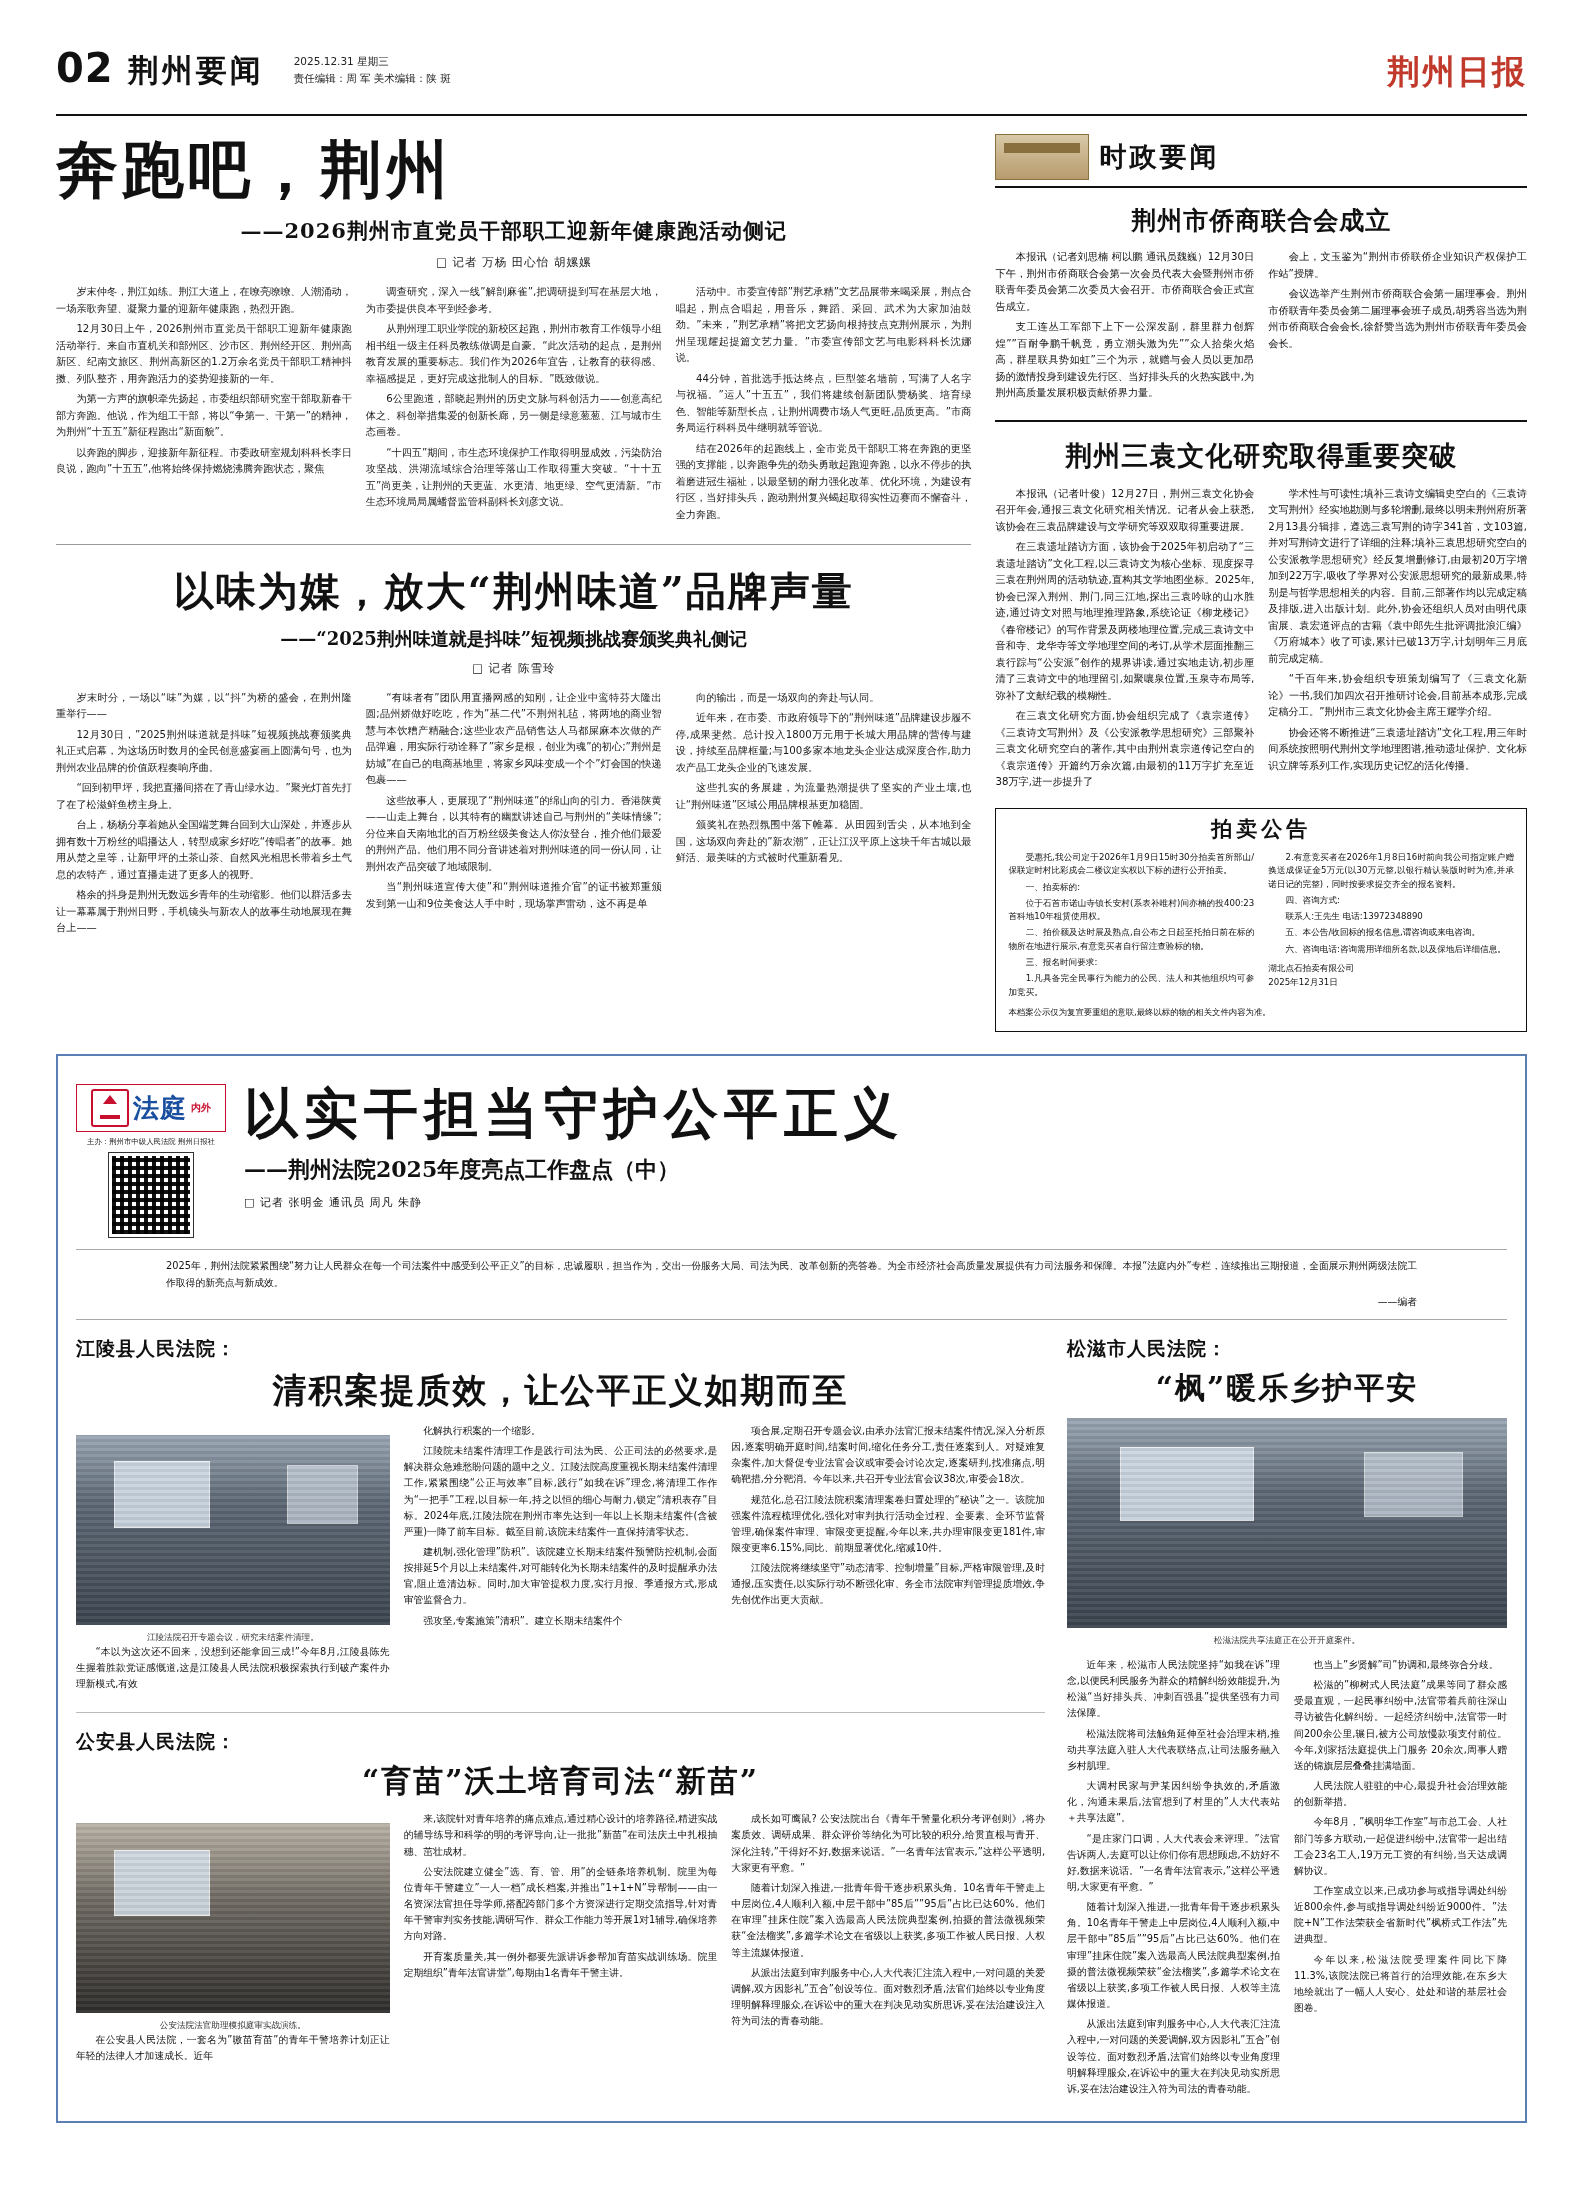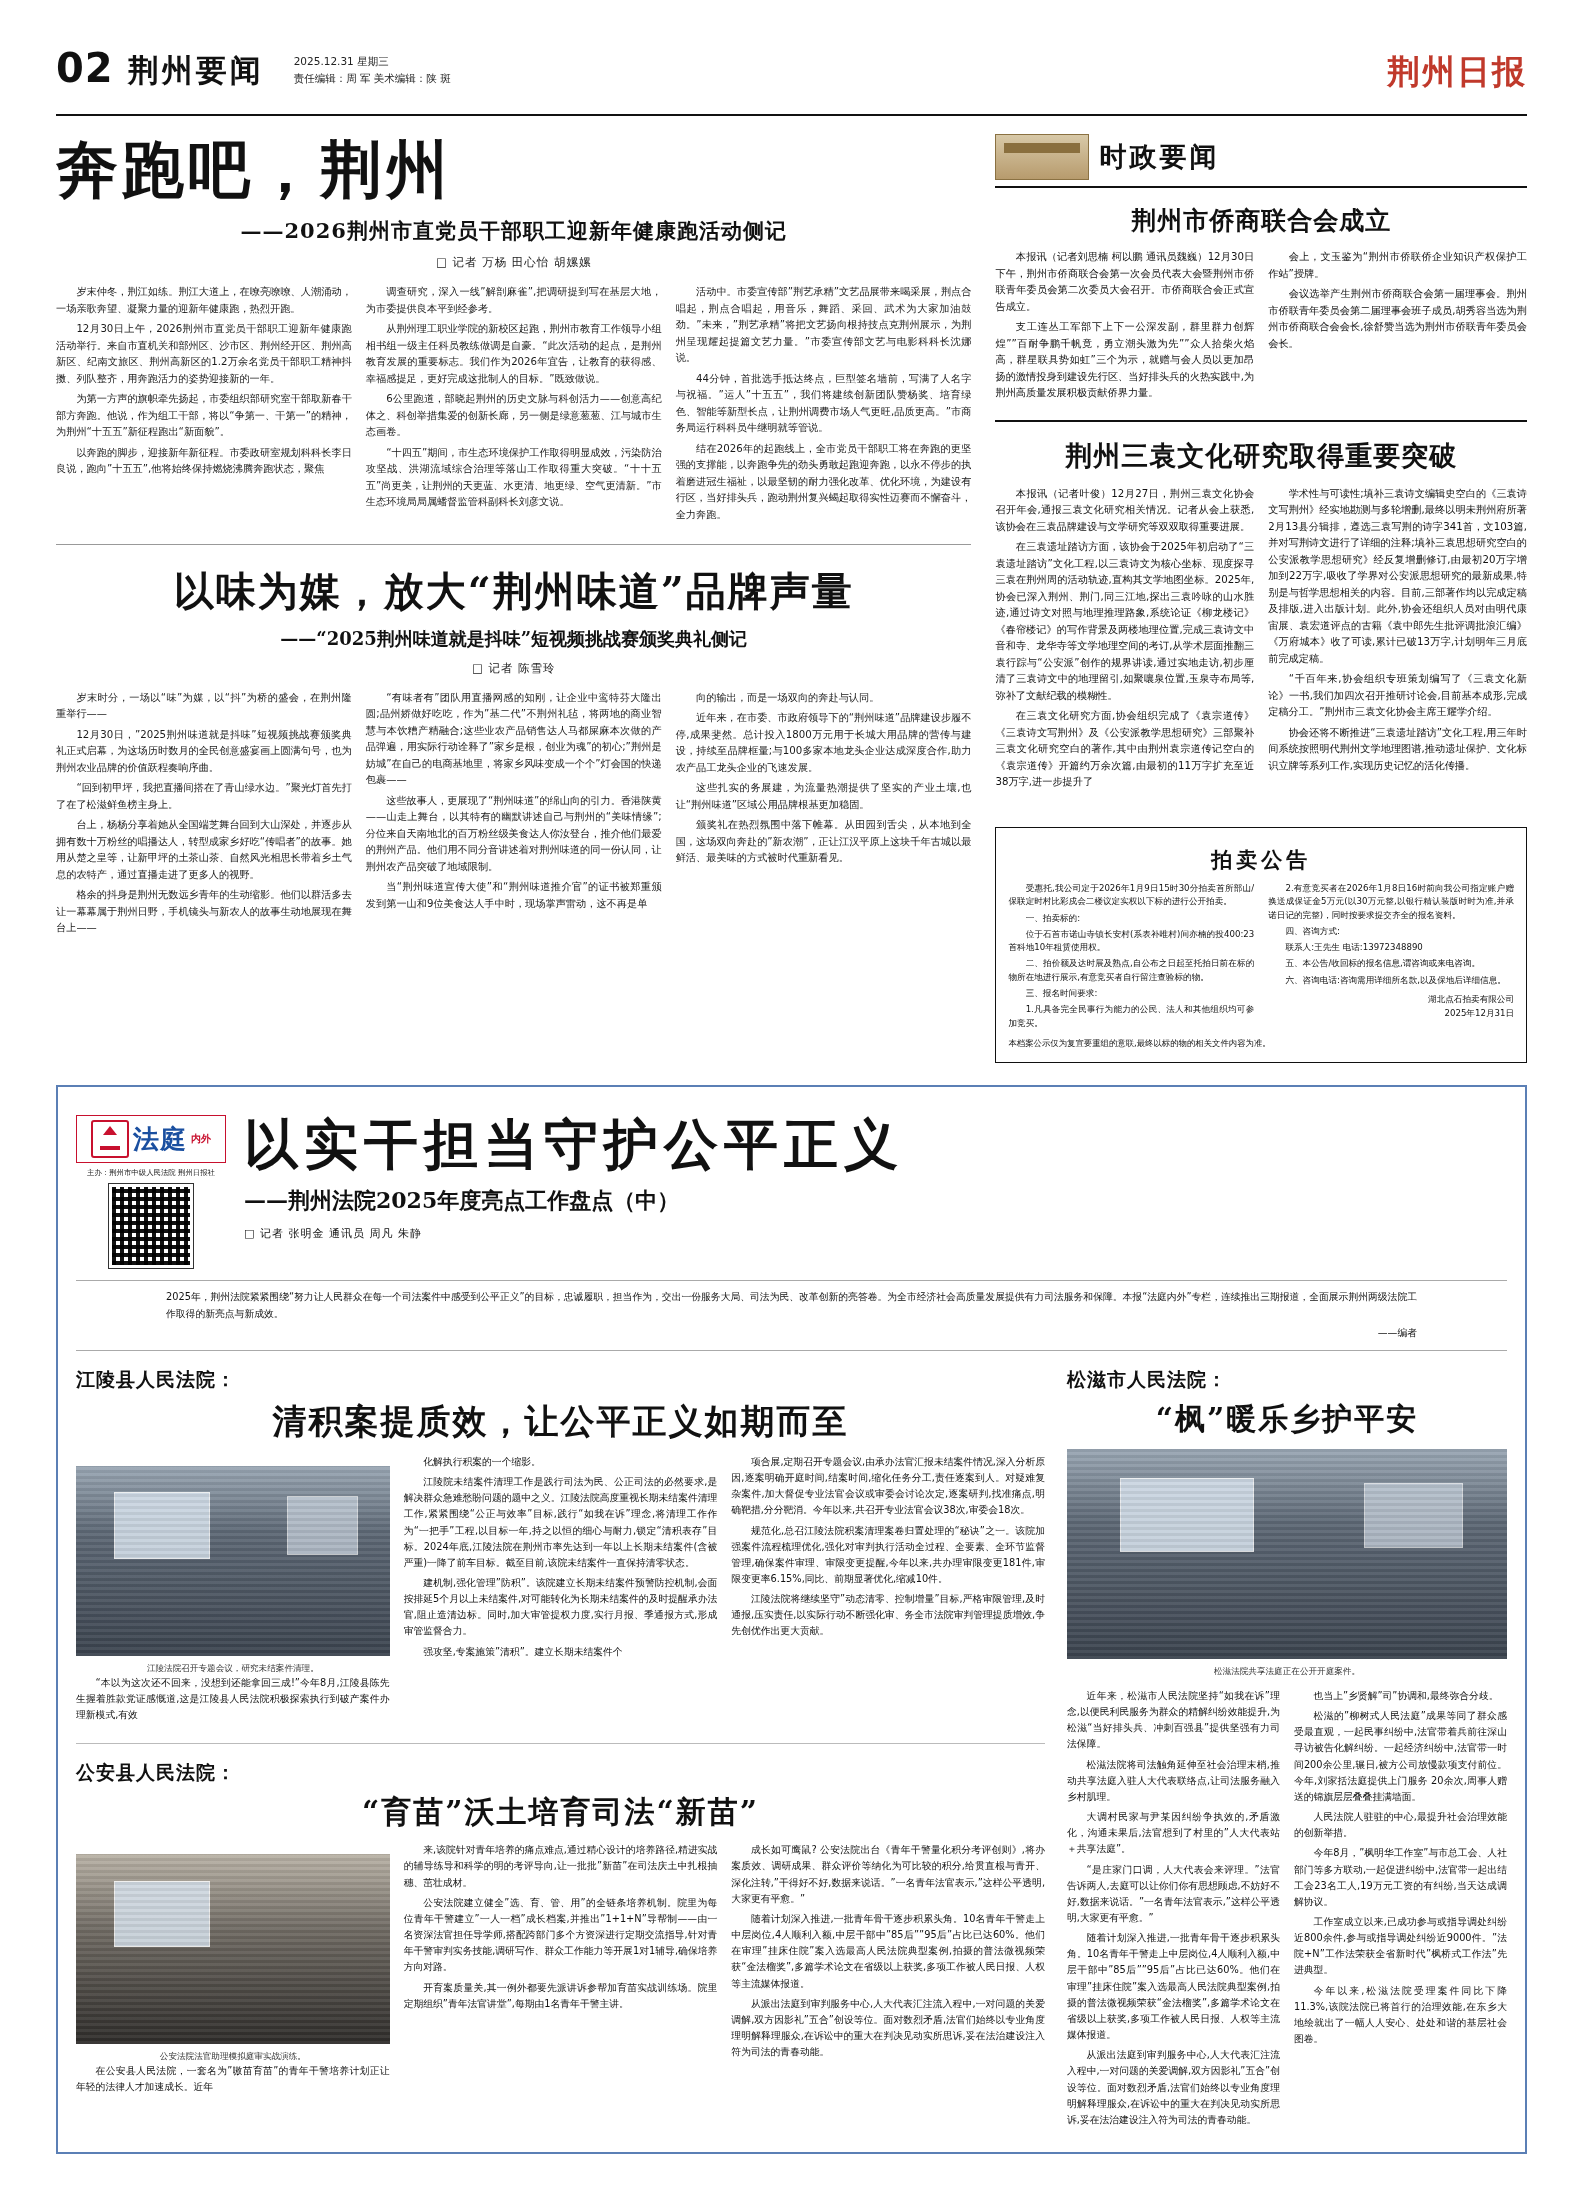--- a/index.html
+++ b/index.html
@@ -174,38 +174,38 @@
     flex:1;
     font-size:10.2px;
     line-height:1.62;
     text-align:justify;
   }
   .cols2 .col p{margin:0 0 4px 0;text-indent:2em;}
 
   
   .auction{
     border:1px solid #111;
-    margin-top:32px;
-    padding:18px 12px 12px 12px;
+    margin-top:13px;
+    padding:6px 12px 12px 12px;
   }
   .auction-title{
     text-align:center;
     font-size:21px;
     font-weight:bold;
     letter-spacing:4px;
     font-family:"DejaVu Serif","Liberation Serif",serif;
     margin-bottom:8px;
   }
   .auction-body{display:flex;gap:14px;}
   .auction-body .col{
     flex:1;font-size:8.6px;line-height:1.55;text-align:justify;
   }
   .auction-body .col p{margin:0 0 3px 0;text-indent:2em;}
   .auction-sign{
-    text-align:right;font-size:8.6px;line-height:1.6;margin-top:6px;
+    text-align:left;font-size:8.6px;line-height:1.6;margin-top:6px;
   }
 
   
   .section2{
     border:2px solid #5b7fb5;
     margin-top:22px;
     padding:28px 18px 20px 18px;
     position:relative;
   }
   .s2-head{

